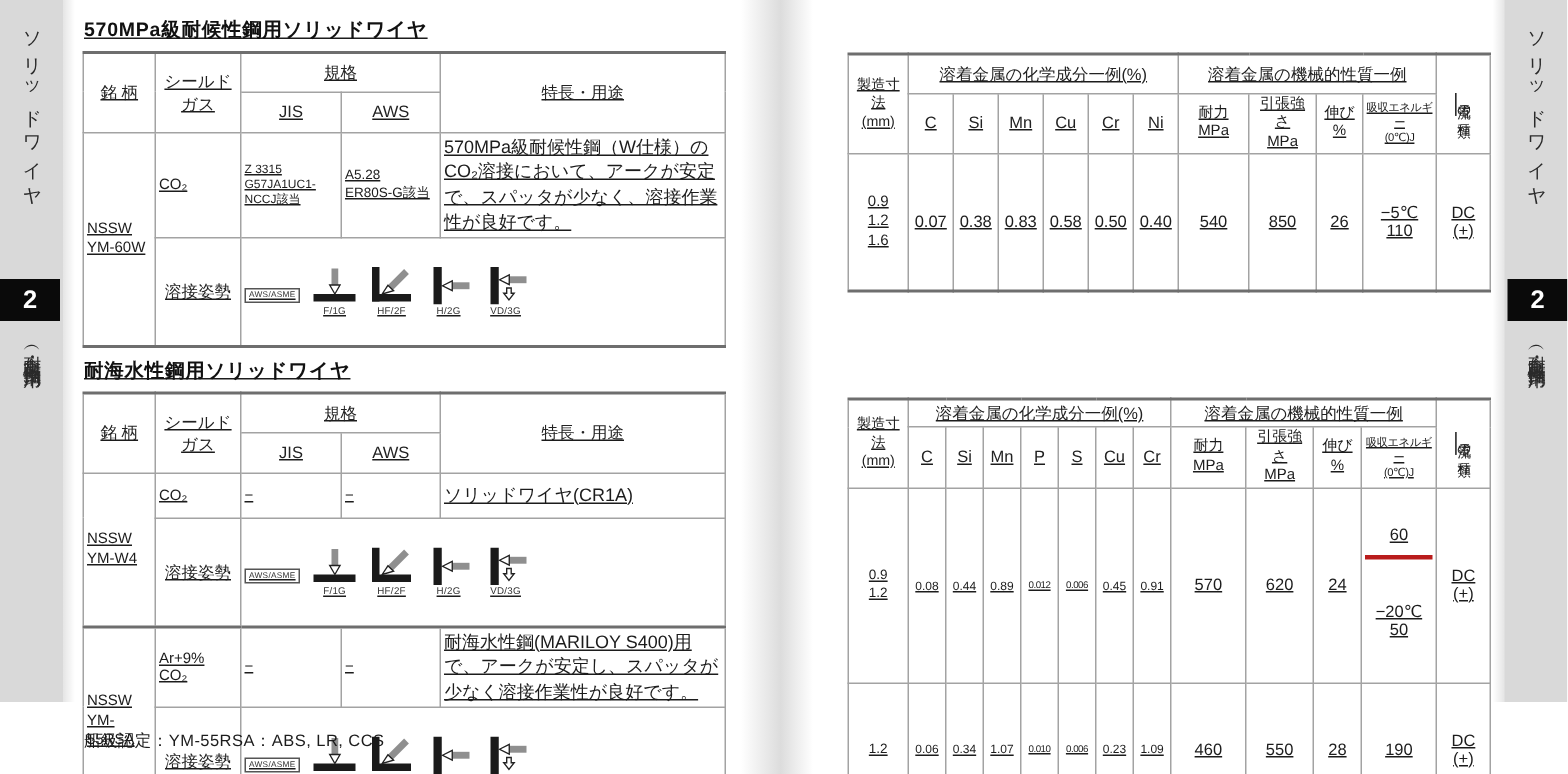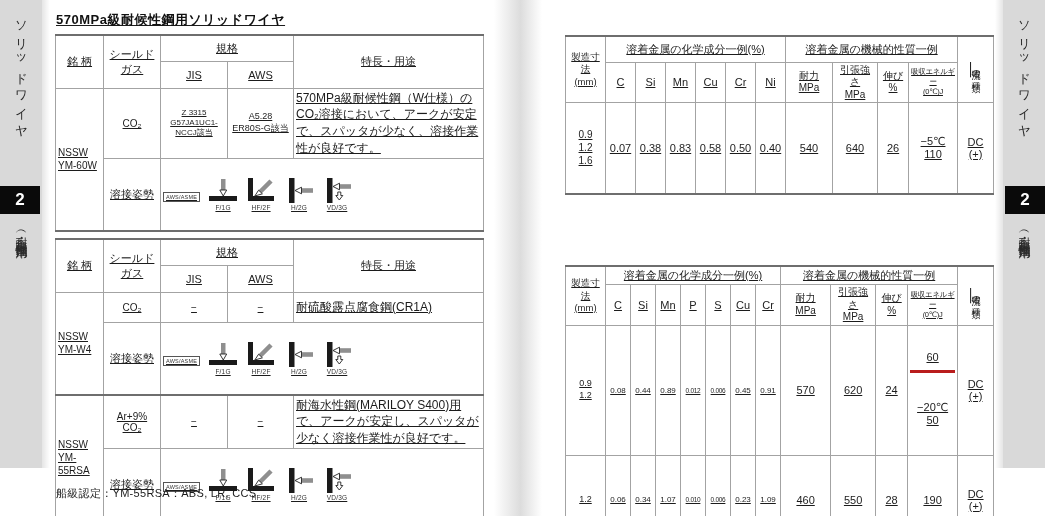--- a/index.html
+++ b/index.html
@@ -32,21 +32,21 @@
   .tbl-title{font-size:13px;font-weight:bold;color:#111;margin:0 0 5px 1px;letter-spacing:0.5px;}
   .ship-note{position:absolute;left:56px;top:486px;font-size:11px;color:#1c1c1c;letter-spacing:0.3px;}
 
   
   table.spec,table.props{border-collapse:collapse;table-layout:fixed;width:428px;
         border-top:2px solid #6e6e6e;border-bottom:2px solid #6e6e6e;}
   table.spec th,table.spec td,table.props th,table.props td{
         border:1px solid #a3a3a3;white-space:pre-line;padding:1px 2px;
         font-weight:normal;vertical-align:middle;}
   tr.gsep td{border-top:2px solid #6e6e6e;}
-  .c{text-align:center;}
+  .c{}
   .hd{font-size:11px;text-align:center;color:#222;}
   .brand{text-align:left;padding-left:5px;font-size:10px;line-height:1.3;}
   .gas{font-size:10px;}
   .jis{font-size:8px;line-height:1.3;}
   .aws9{font-size:9px;line-height:1.3;}
   .feat{font-size:12px;line-height:1.4;text-align:left;padding:3px 5px;}
   .dash{font-size:10px;}
 
   
   .posture-cell{padding:2px 2px 3px 12px;}
@@ -168,20 +168,21 @@
               <div class="wlabel">VD/3G</div>
             </div>
           </div>
         </td>
       </tr>
       </tbody>
     </table>
   </div>
 
   <div class="block" style="left:55px;top:238px;">
+    <h2 class="tbl-title">耐海水性鋼用ソリッドワイヤ</h2>
     <table class="spec">
       <colgroup>
           <col style="width:48px">
           <col style="width:57px">
           <col style="width:67px">
           <col style="width:66px">
           <col style="width:190px">
         </colgroup>
       <tbody>
       <tr style="height:26px">
@@ -194,21 +195,21 @@
       <tr style="height:27px">
         <th class="hd">JIS</th>
         <th class="hd">AWS</th>
       </tr>
       <tr style="height:30px">
         <td rowspan="2" class="brand">NSSW
 YM-W4</td>
         <td class="gas c">CO₂</td>
         <td class="dash c">−</td>
         <td class="dash c">−</td>
-        <td class="feat">耐硫酸露点腐食鋼(CR1A)</td>
+        <td class="feat">ソリッドワイヤ(CR1A)</td>
       </tr>
       <tr style="height:48px">
         <td class="hd">溶接姿勢</td>
         <td colspan="3" class="posture-cell">
           <div class="icons-row">
             <div class="std-chip">AWS/ASME</div>
             <div class="wicon">
               <svg width="30" height="25" viewBox="0 0 30 25">
                     <rect x="1" y="18" width="28" height="5" fill="#1a1a1a"></rect>
                     <rect x="13" y="1" width="4.5" height="11" fill="#8f8f8f"></rect>
@@ -346,21 +347,21 @@
         <td class="size10">0.9
 1.2
 1.6</td>
         <td class="num">0.07</td>
         <td class="num">0.38</td>
         <td class="num">0.83</td>
         <td class="num">0.58</td>
         <td class="num">0.50</td>
         <td class="num">0.40</td>
         <td class="num">540</td>
-        <td class="num">640</td>
+        <td class="num">850</td>
         <td class="num">26</td>
         <td class="num">−5℃
 110</td>
         <td class="num">DC
 (+)</td>
       </tr>
       </tbody>
     </table>
   </div>
 

